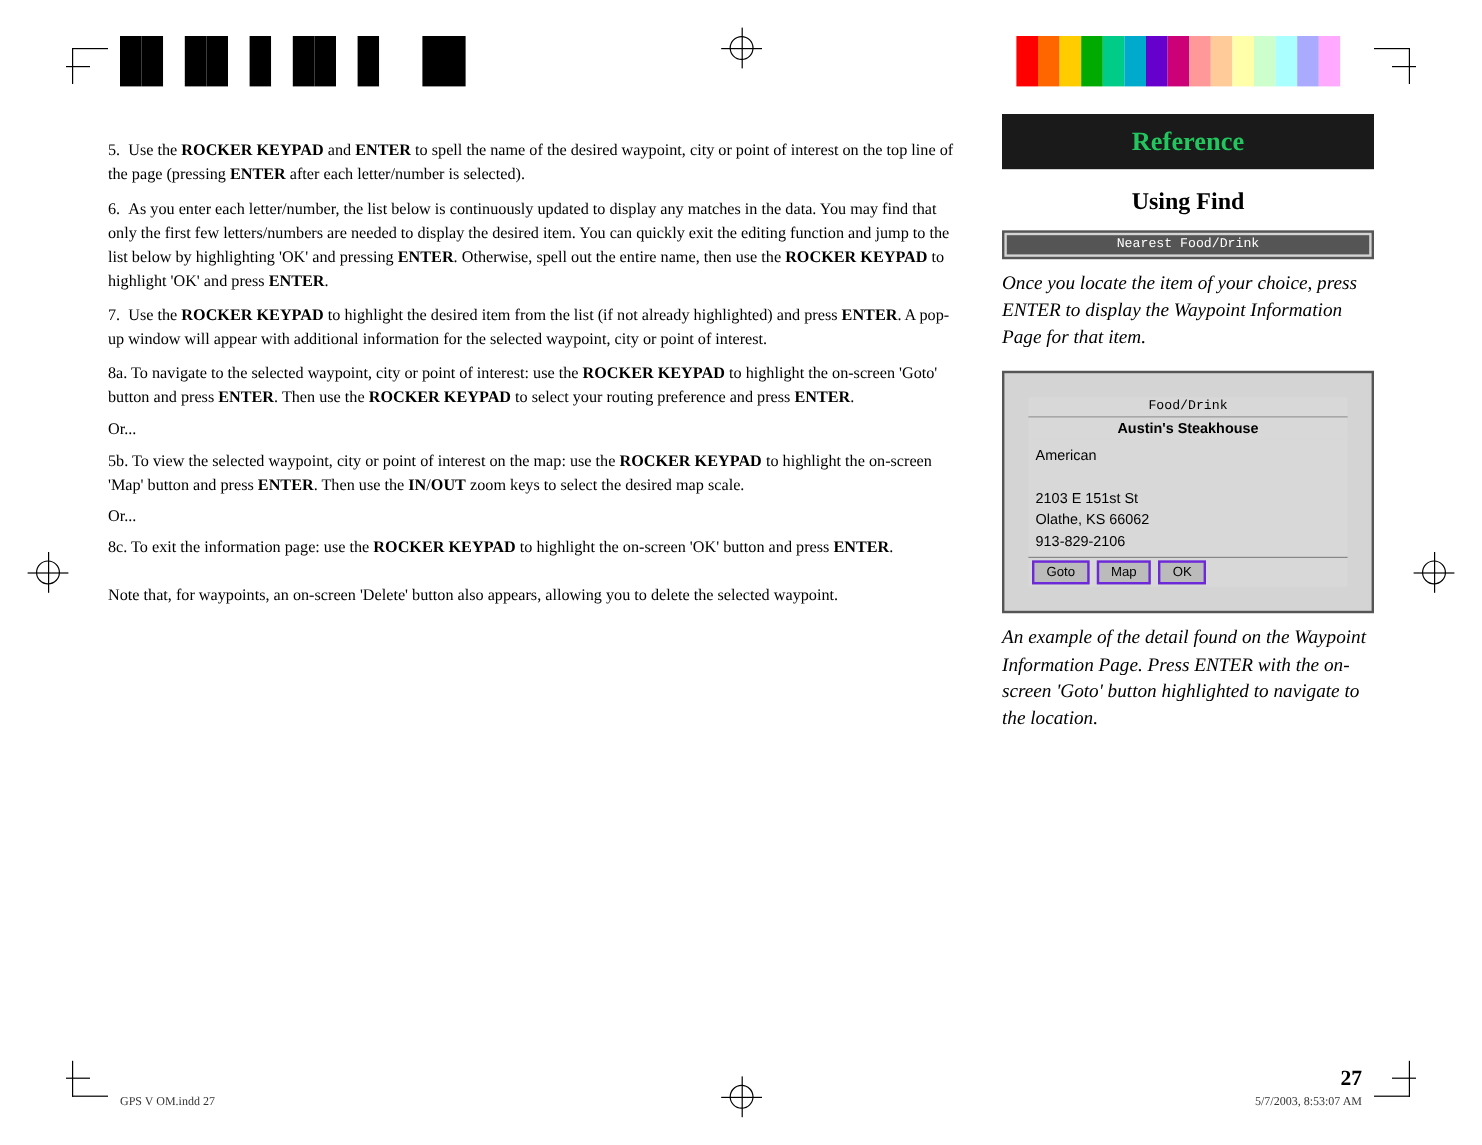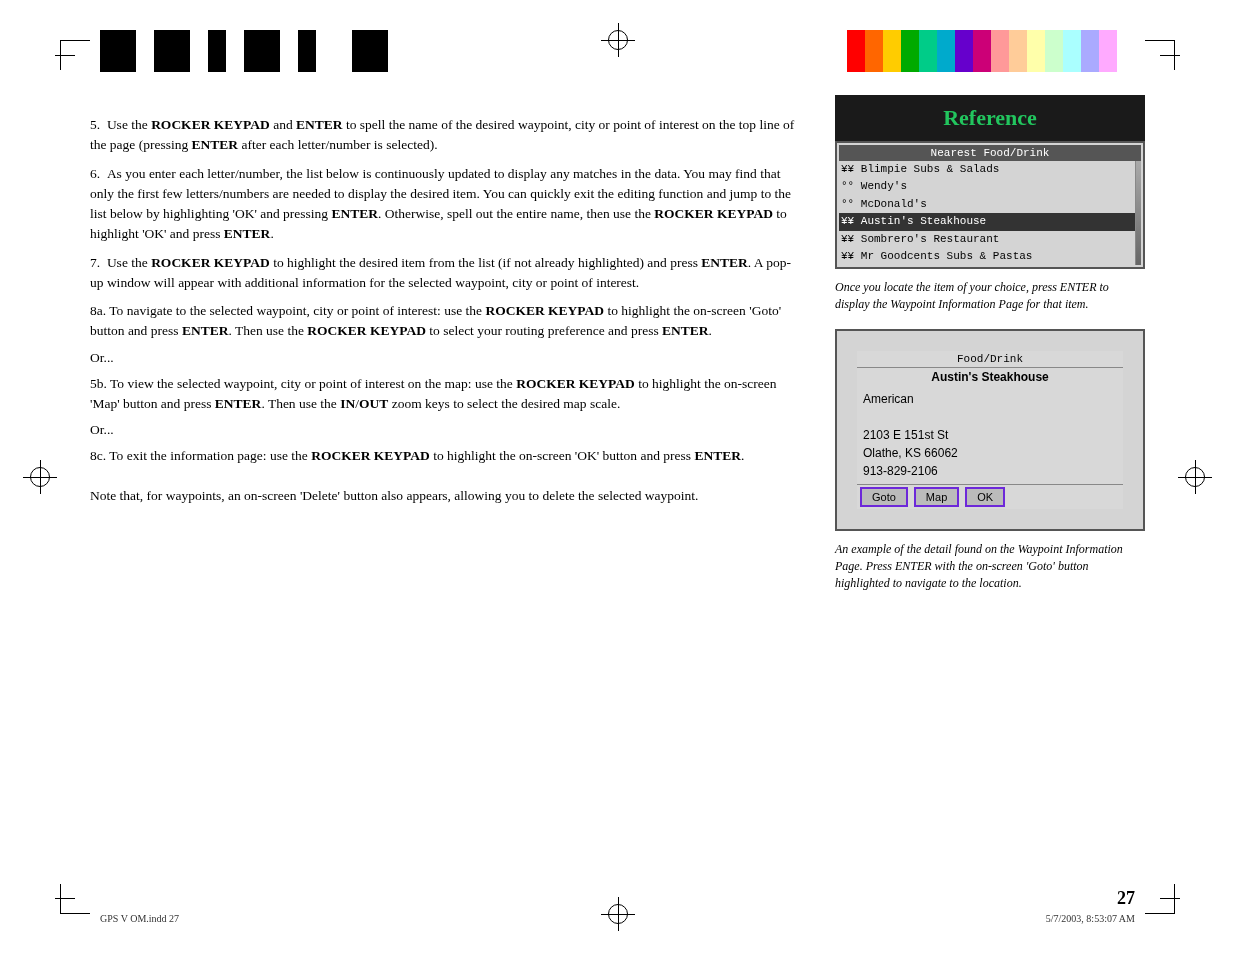--- a/index.html
+++ b/index.html
@@ -356,21 +356,21 @@
       padding: 2px 6px;
       border-right: 1px solid #888;
       flex: 1;
       text-align: center;
     }
     .gps-footer-item:last-child {
       border-right: none;
     }
 
     .caption-text {
-      font-size: 12px;
+      font-size: 16px;
       line-height: 1.4;
       margin: 8px 0 16px 0;
       font-style: italic;
     }
 
     
     .gps-screen2 {
       border: 2px solid #555;
       background: #d4d4d4;
       padding: 20px;
@@ -561,34 +561,24 @@
 
       <div class="note-text">
         Note that, for waypoints, an on-screen 'Delete' button also appears, allowing you to delete the selected waypoint.
       </div>
     </div>
 
     <div class="right-column">
 
       <div class="reference-header">Reference</div>
 
+      <div class="using-find-title">Using Find</div>
 
       <div class="gps-screen">
         <div class="gps-screen-title">Nearest Food/Drink</div>
-        <div class="list-content-wrap">
-          <div class="list-content-main" id="gps-list-1">
-              <div class="gps-screen-row">¥¥ Blimpie Subs &amp; Salads</div>
-              <div class="gps-screen-row">°° Wendy's</div>
-              <div class="gps-screen-row">°° McDonald's</div>
-              <div class="gps-screen-row highlighted">¥¥ Austin's Steakhouse</div>
-              <div class="gps-screen-row">¥¥ Sombrero's Restaurant</div>
-              <div class="gps-screen-row">¥¥ Mr Goodcents Subs &amp; Pastas</div>
-            </div>
-          <div style="width:6px;background:linear-gradient(#aaa,#666);border-left:1px solid #888;"></div>
-        </div>
       </div>
 
       <div class="caption-text">Once you locate the item of your choice, press ENTER to display the Waypoint Information Page for that item.</div>
 
       <div class="gps-screen2">
         <div class="gps-screen2-title">Food/Drink</div>
         <div class="gps-screen2-subtitle">Austin's Steakhouse</div>
         <div class="gps-screen2-body" id="gps-body-2">
             <div class="gps-screen2-row">American</div>
             <div class="gps-screen2-row">&nbsp;</div>

